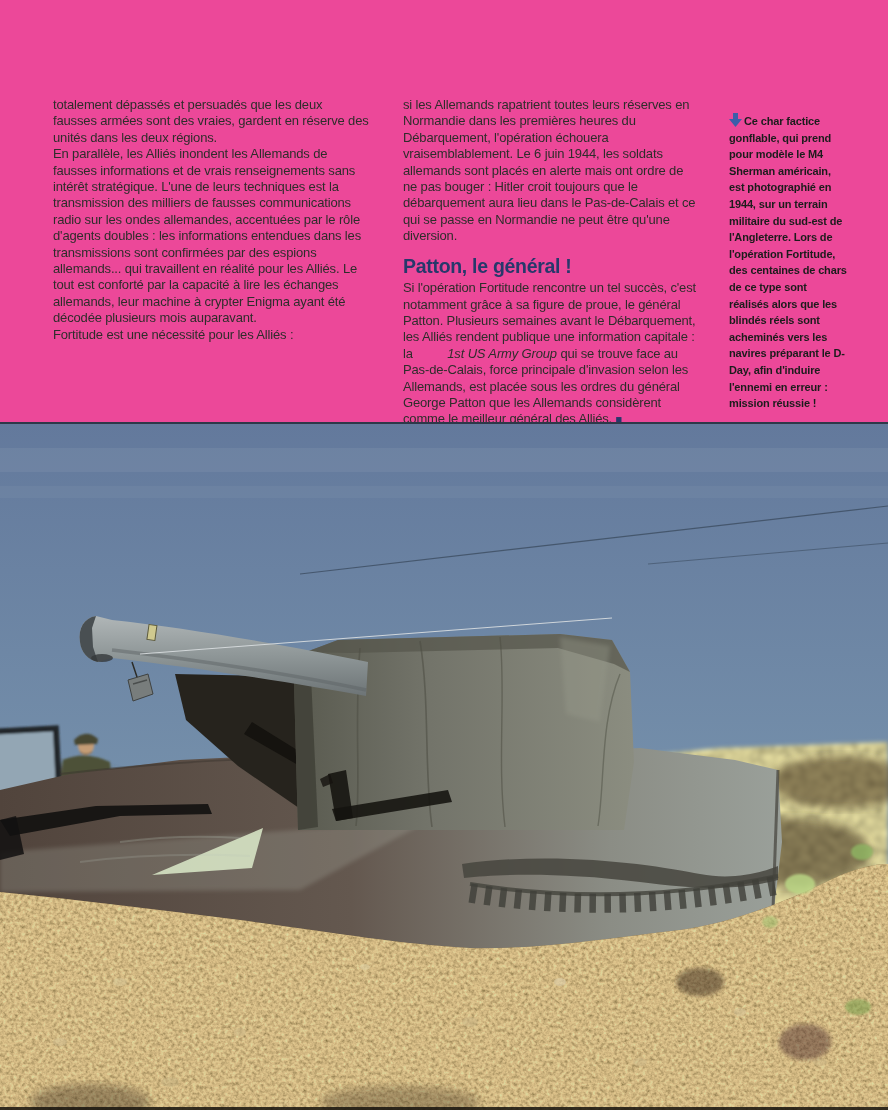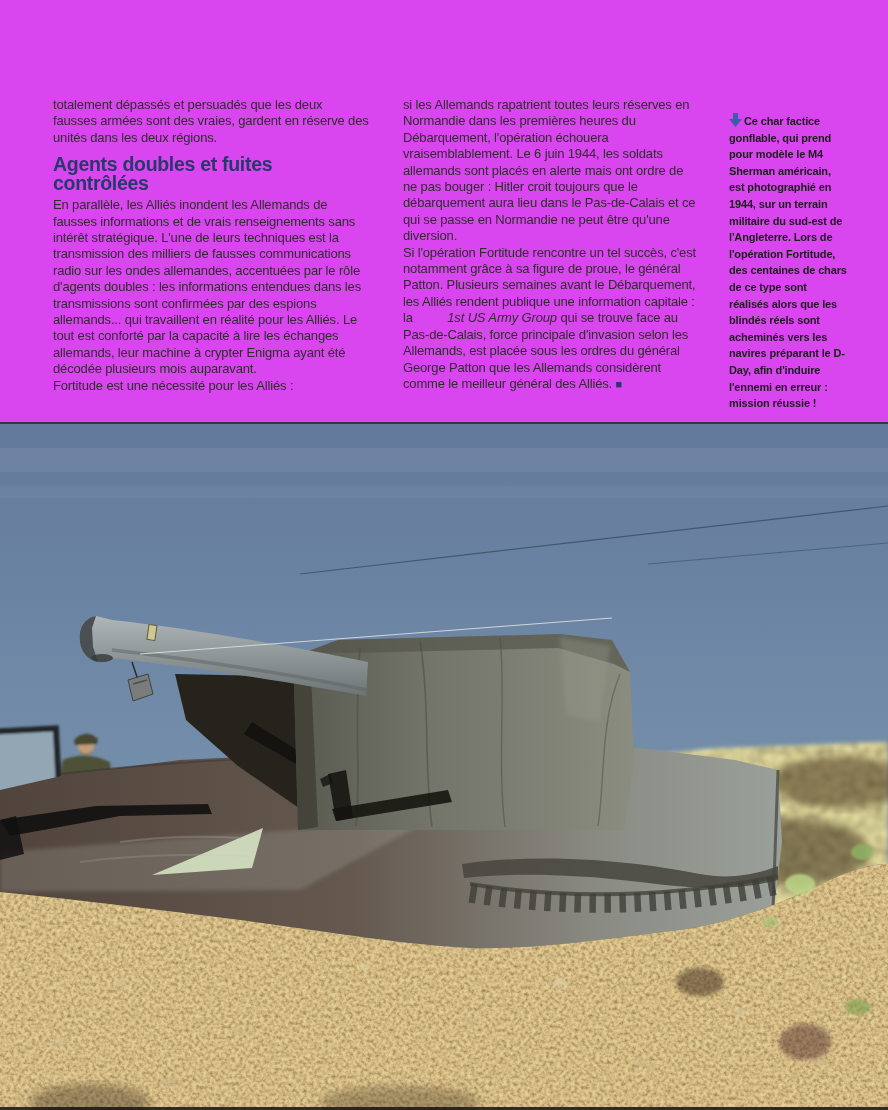--- a/index.html
+++ b/index.html
@@ -1,18 +1,18 @@
 <!DOCTYPE html>
 <html><head>
 <meta charset="utf-8">
 <style>
   html,body { margin:0; padding:0; background:#e8e8e8; }
   .page {
     position:relative; width:888px; height:1110px; margin:0 auto;
-    background:#d946ef; overflow:hidden;
+    background:#ec4899; overflow:hidden;
     font-family:"Liberation Sans", sans-serif;
   }
   .col { position:absolute; top:97px; }
   .col-1 { left:53px;  width:316px; }
   .col-2 { left:403px; width:293px; }
   .col-3 { left:713px; width:152px; }
 
   .body-text {
     font-size:13px; line-height:16.4px; color:#2e2d2b;
     letter-spacing:-0.15px; margin:0; white-space:pre-line;
@@ -37,27 +37,27 @@
     line-height:0;
   }
 </style>
 </head>
 <body>
 
 <div class="page">
 
   <div class="col col-1">
     <p class="body-text">totalement dépassés et persuadés que les deux fausses armées sont des vraies, gardent en réserve des unités dans les deux régions.</p>
-    <h2 class="section-heading">Agents doubles et fuites contrôlées</h2>
     <p class="body-text">En parallèle, les Alliés inondent les Allemands de fausses informations et de vrais renseignements sans intérêt stratégique. L'une de leurs techniques est la transmission des milliers de fausses communications radio sur les ondes allemandes, accentuées par le rôle d'agents doubles : les informations entendues dans les transmissions sont confirmées par des espions allemands... qui travaillent en réalité pour les Alliés. Le tout est conforté par la capacité à lire les échanges allemands, leur machine à crypter Enigma ayant été décodée plusieurs mois auparavant.
 Fortitude est une nécessité pour les Alliés :</p>
   </div>
 
   <div class="col col-2">
     <p class="body-text">si les Allemands rapatrient toutes leurs réserves en Normandie dans les premières heures du Débarquement, l'opération échouera vraisemblablement. Le 6 juin 1944, les soldats allemands sont placés en alerte mais ont ordre de ne pas bouger : Hitler croit toujours que le débarquement aura lieu dans le Pas-de-Calais et ce qui se passe en Normandie ne peut être qu'une diversion.</p>
+    <h2 class="section-heading">Patton, le général !</h2>
     <p class="body-text"><span>Si l'opération Fortitude rencontre un tel succès, c'est notamment grâce à sa figure de proue, le général Patton. Plusieurs semaines avant le Débarquement, les Alliés rendent publique une information capitale : la </span><span class="italic">1st US Army Group</span><span> qui se trouve face au Pas-de-Calais, force principale d'invasion selon les Allemands, est placée sous les ordres du général George Patton que les Allemands considèrent comme le meilleur général des Alliés. </span><span class="end-marker">■</span></p>
   </div>
 
   <div class="col col-3">
     <p class="caption">
       <span class="arrow-icon"><svg width="13" height="14" viewBox="0 0 13 14">
             <path d="M4 0 h5 v6 h4 L6.5 14 0 6 h4 Z" fill="#3b5ea9"></path>
           </svg></span><span>Ce char factice gonflable, qui prend pour modèle le M4 Sherman américain, est photographié en 1944, sur un terrain militaire du sud-est de l'Angleterre. Lors de l'opération Fortitude, des centaines de chars de ce type sont réalisés alors que les blindés réels sont acheminés vers les navires préparant le D-Day, afin d'induire l'ennemi en erreur : mission réussie !</span>
     </p>
   </div>

